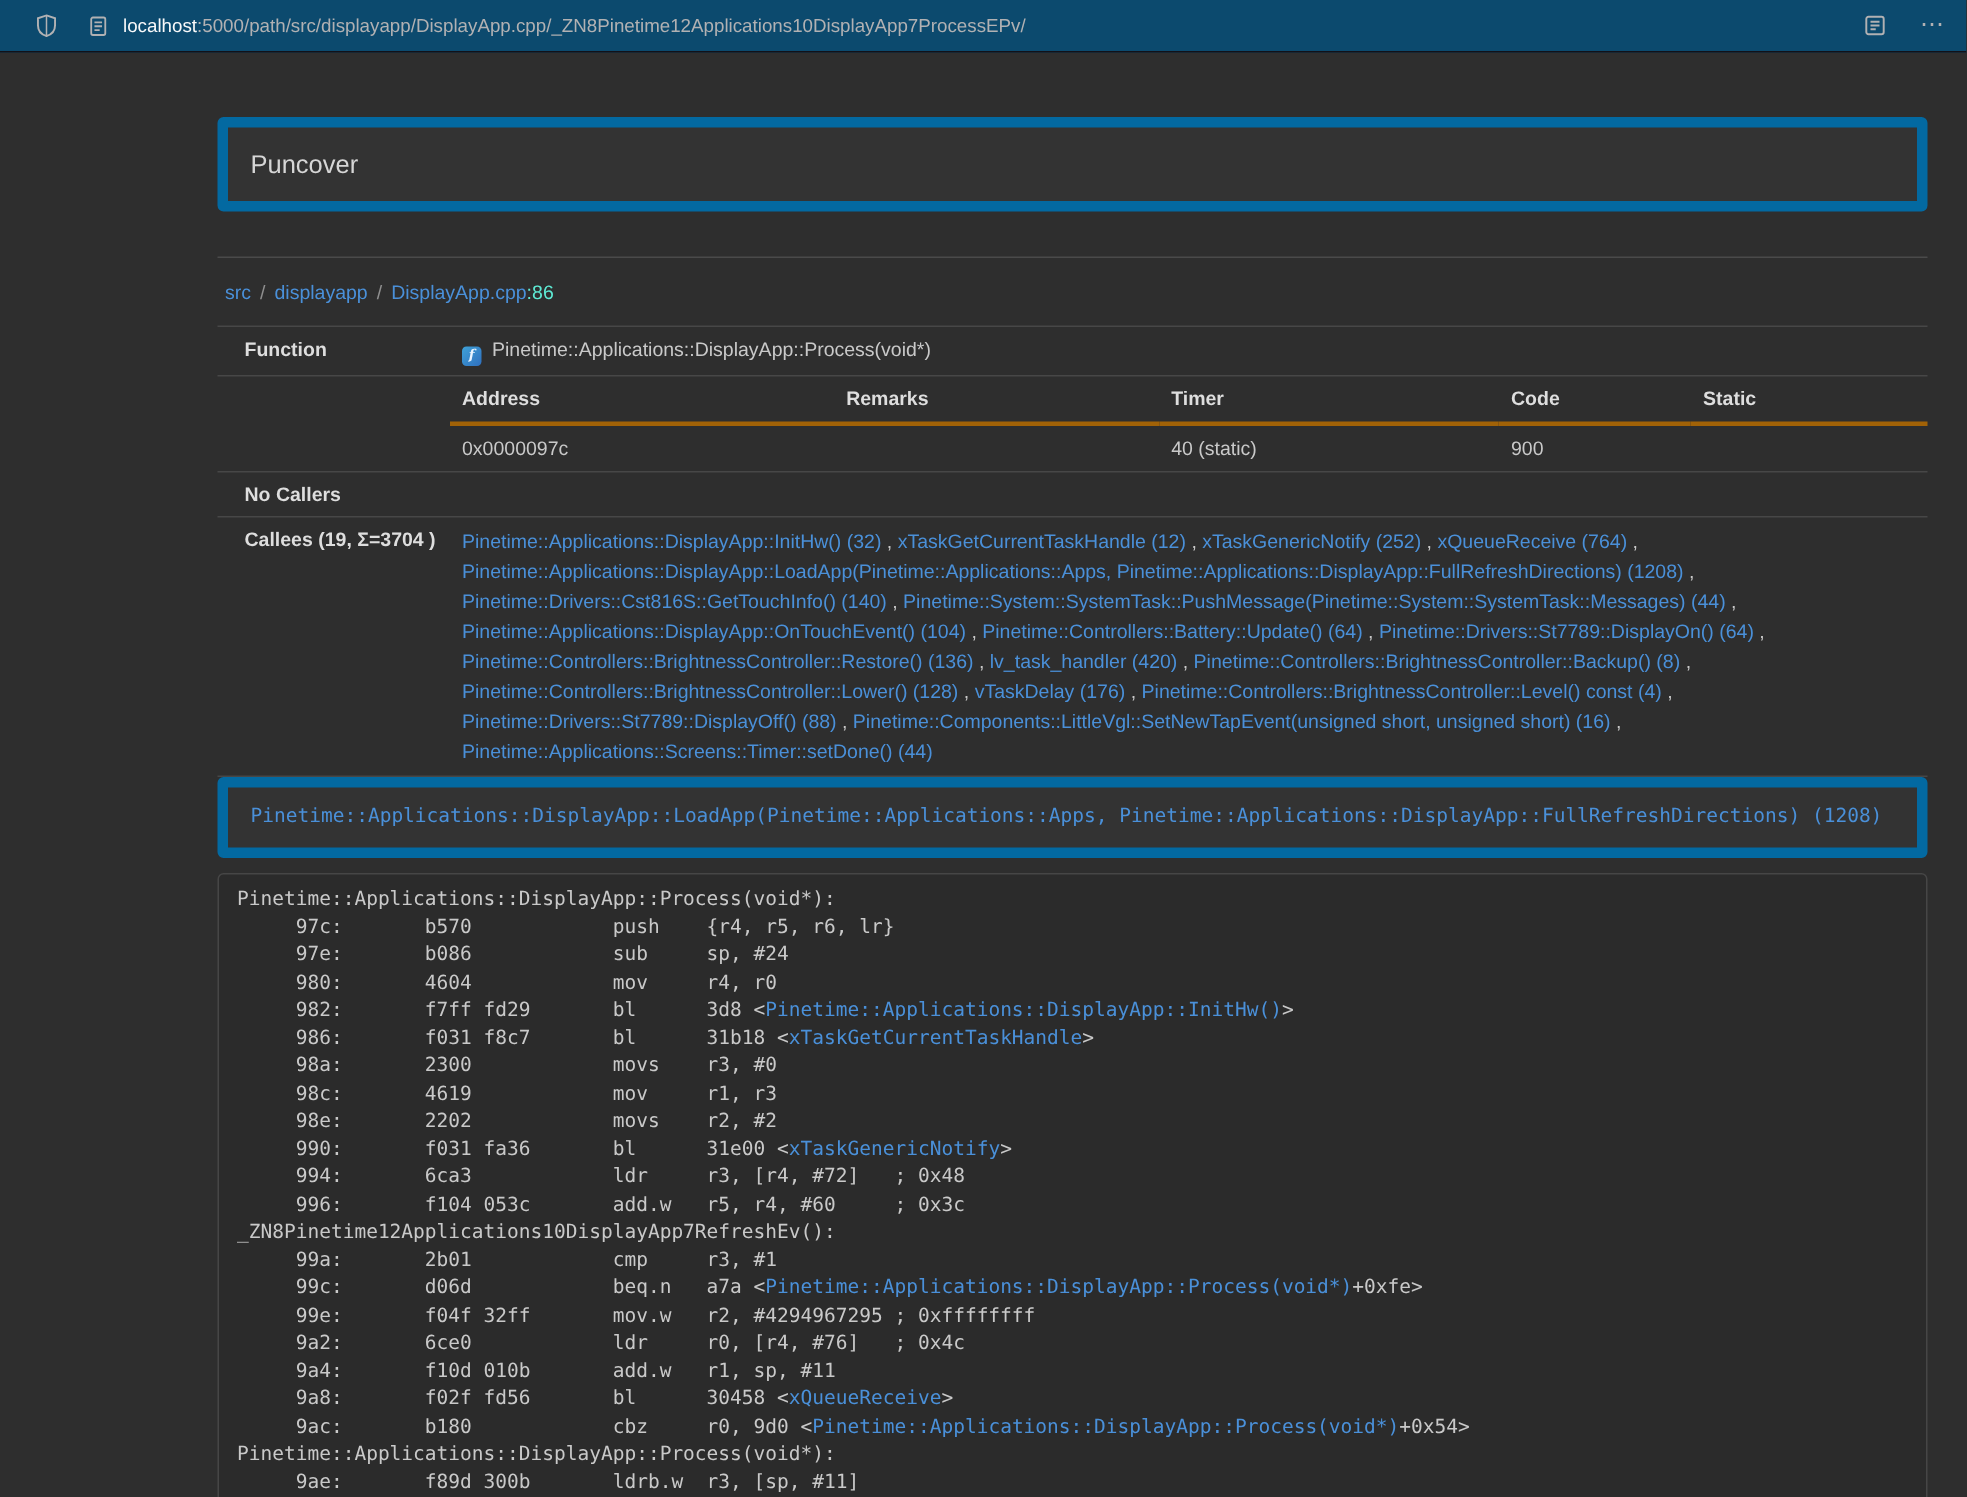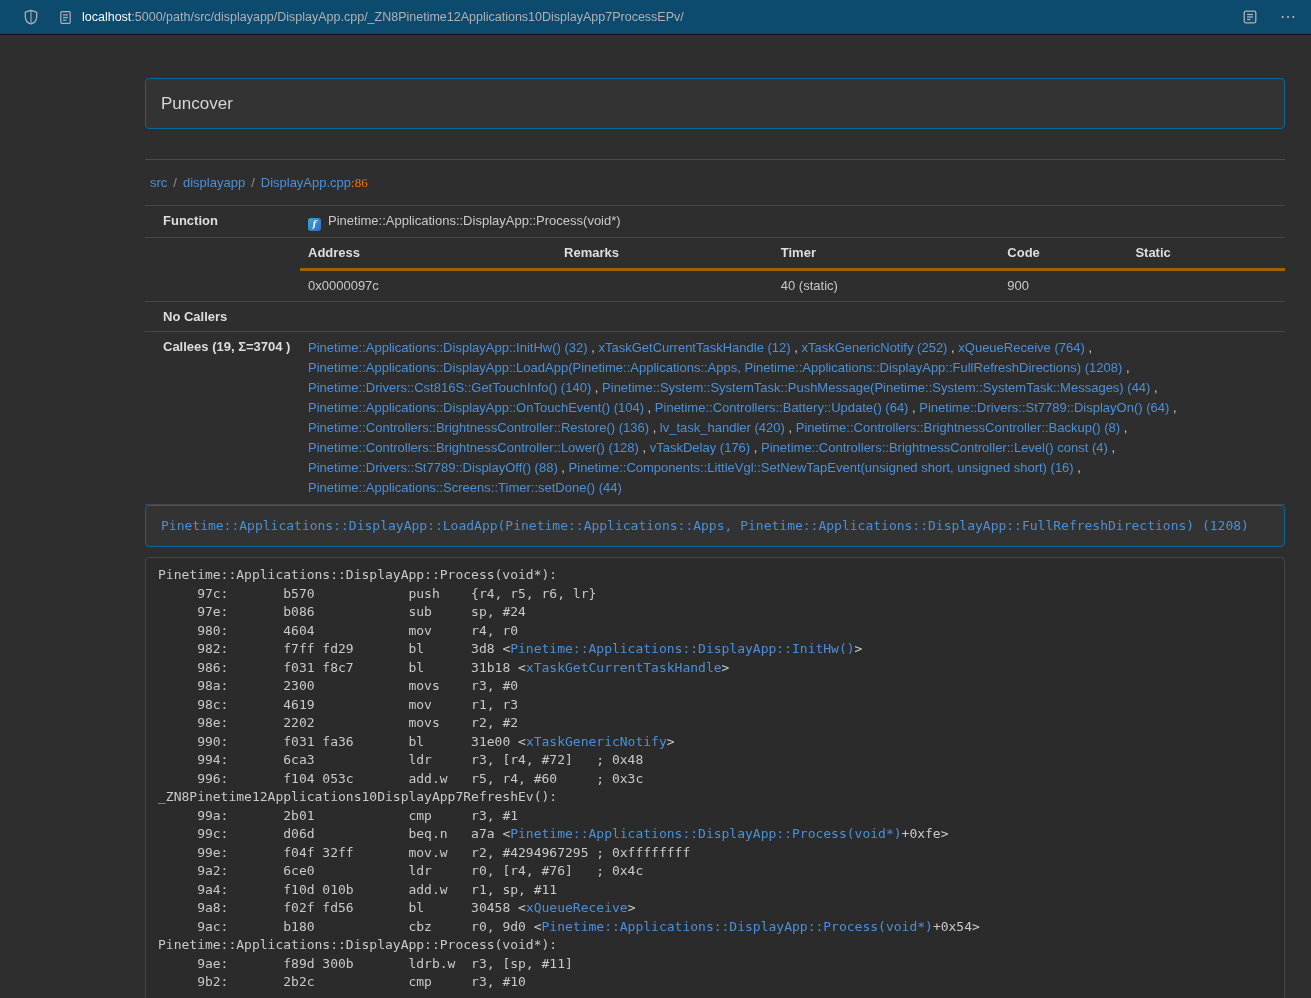--- a/index.html
+++ b/index.html
@@ -20,29 +20,29 @@
   .shield-wrap { margin-left: 23px; }
   .pageinfo-wrap { margin-left: 19px; }
   .urltext { margin-left: 9px; font-size: 12.5px; color: #b1b1b3; white-space: nowrap; overflow: hidden; flex: 1; }
   .urltext .host { color: #f9f9fa; }
   .chrome-right { display: flex; align-items: center; gap: 22px; margin-right: 14px; }
   .dots { color: #b1b1b3; font-size: 16px; line-height: 1; letter-spacing: 1px; }
 
   
   .container { width: 1140px; margin-left: 145px; padding-top: 43px; }
 
-  .panel { border: 1px solid #0369a1; border-radius: 4px; background: #333333; }
+  .panel { border: 7px solid #0369a1; border-radius: 4px; background: #333333; }
   .panel-heading { padding: 14px 15px; }
   .page-title { font-size: 17px; font-weight: 400; color: #d6d6d6; line-height: 21px; }
 
   hr.rule { border: none; border-top: 1px solid #4a4a4a; margin: 30px 0 0 0; }
 
   .breadcrumb { margin: 13px 0 12px 0; padding-left: 5px; font-size: 13px; color: #b5b5b5; line-height: 20px; }
   .breadcrumb .sep { color: #8f8f8f; margin: 0 6px; }
-  .breadcrumb .linenum { color: #f97316; font-family: Liberation Serif, serif; }
+  .breadcrumb .linenum { color: #5eead4; }
 
   a.lnk { color: #4a90d9; text-decoration: none; cursor: pointer; }
 
   table.fn { width: 100%; border-collapse: collapse; font-size: 13px; color: #c9c9c9;
              border-bottom: 1px solid #474747; }
   table.fn > tbody > tr > th,
   table.fn > tbody > tr > td { border-top: 1px solid #474747; padding: 6px 8px; text-align: left; vertical-align: top; line-height: 17px; }
   table.fn th.rowhdr { width: 155px; padding-left: 18px; font-weight: bold; color: #dedede; }
   td.nopad { padding: 0 !important; }
 

